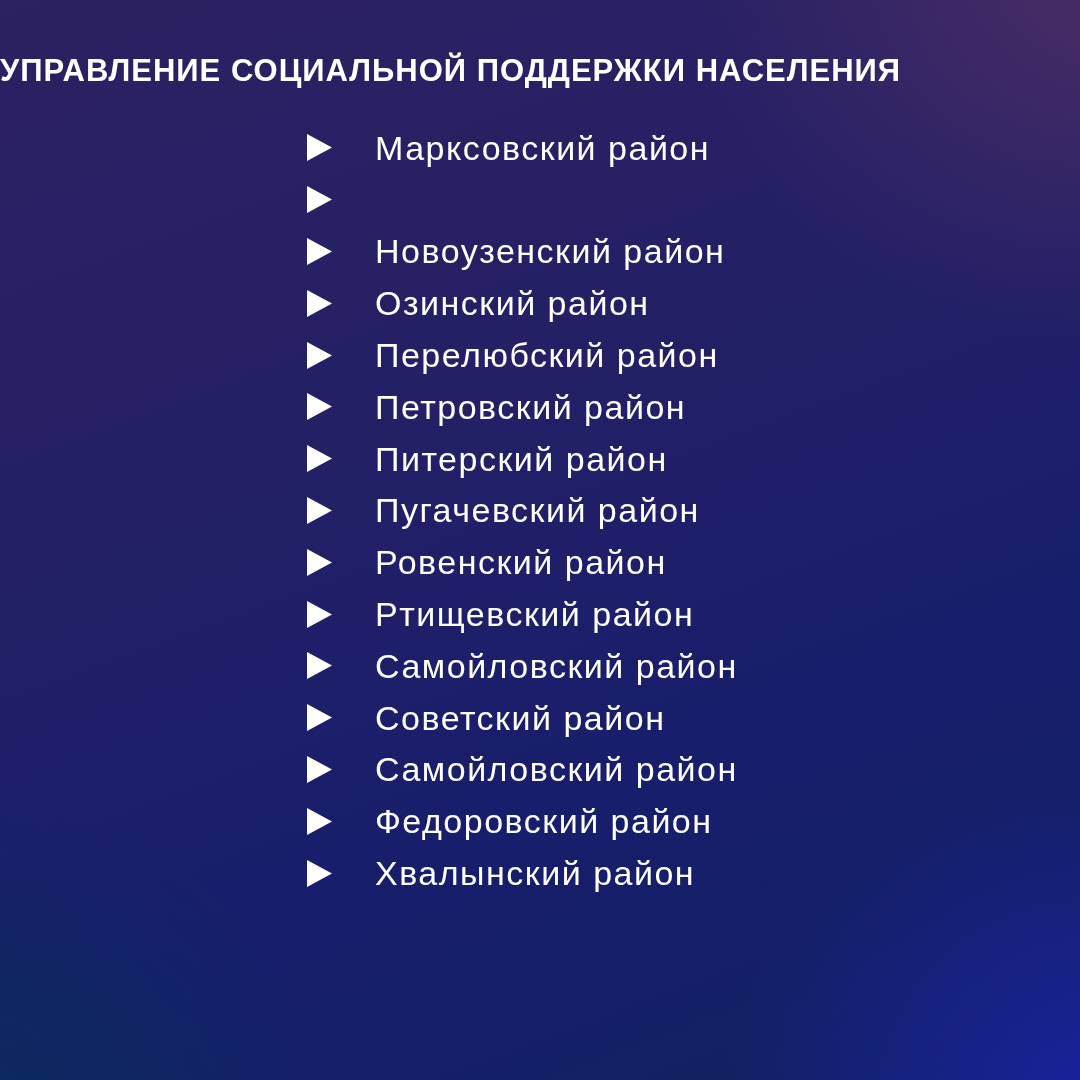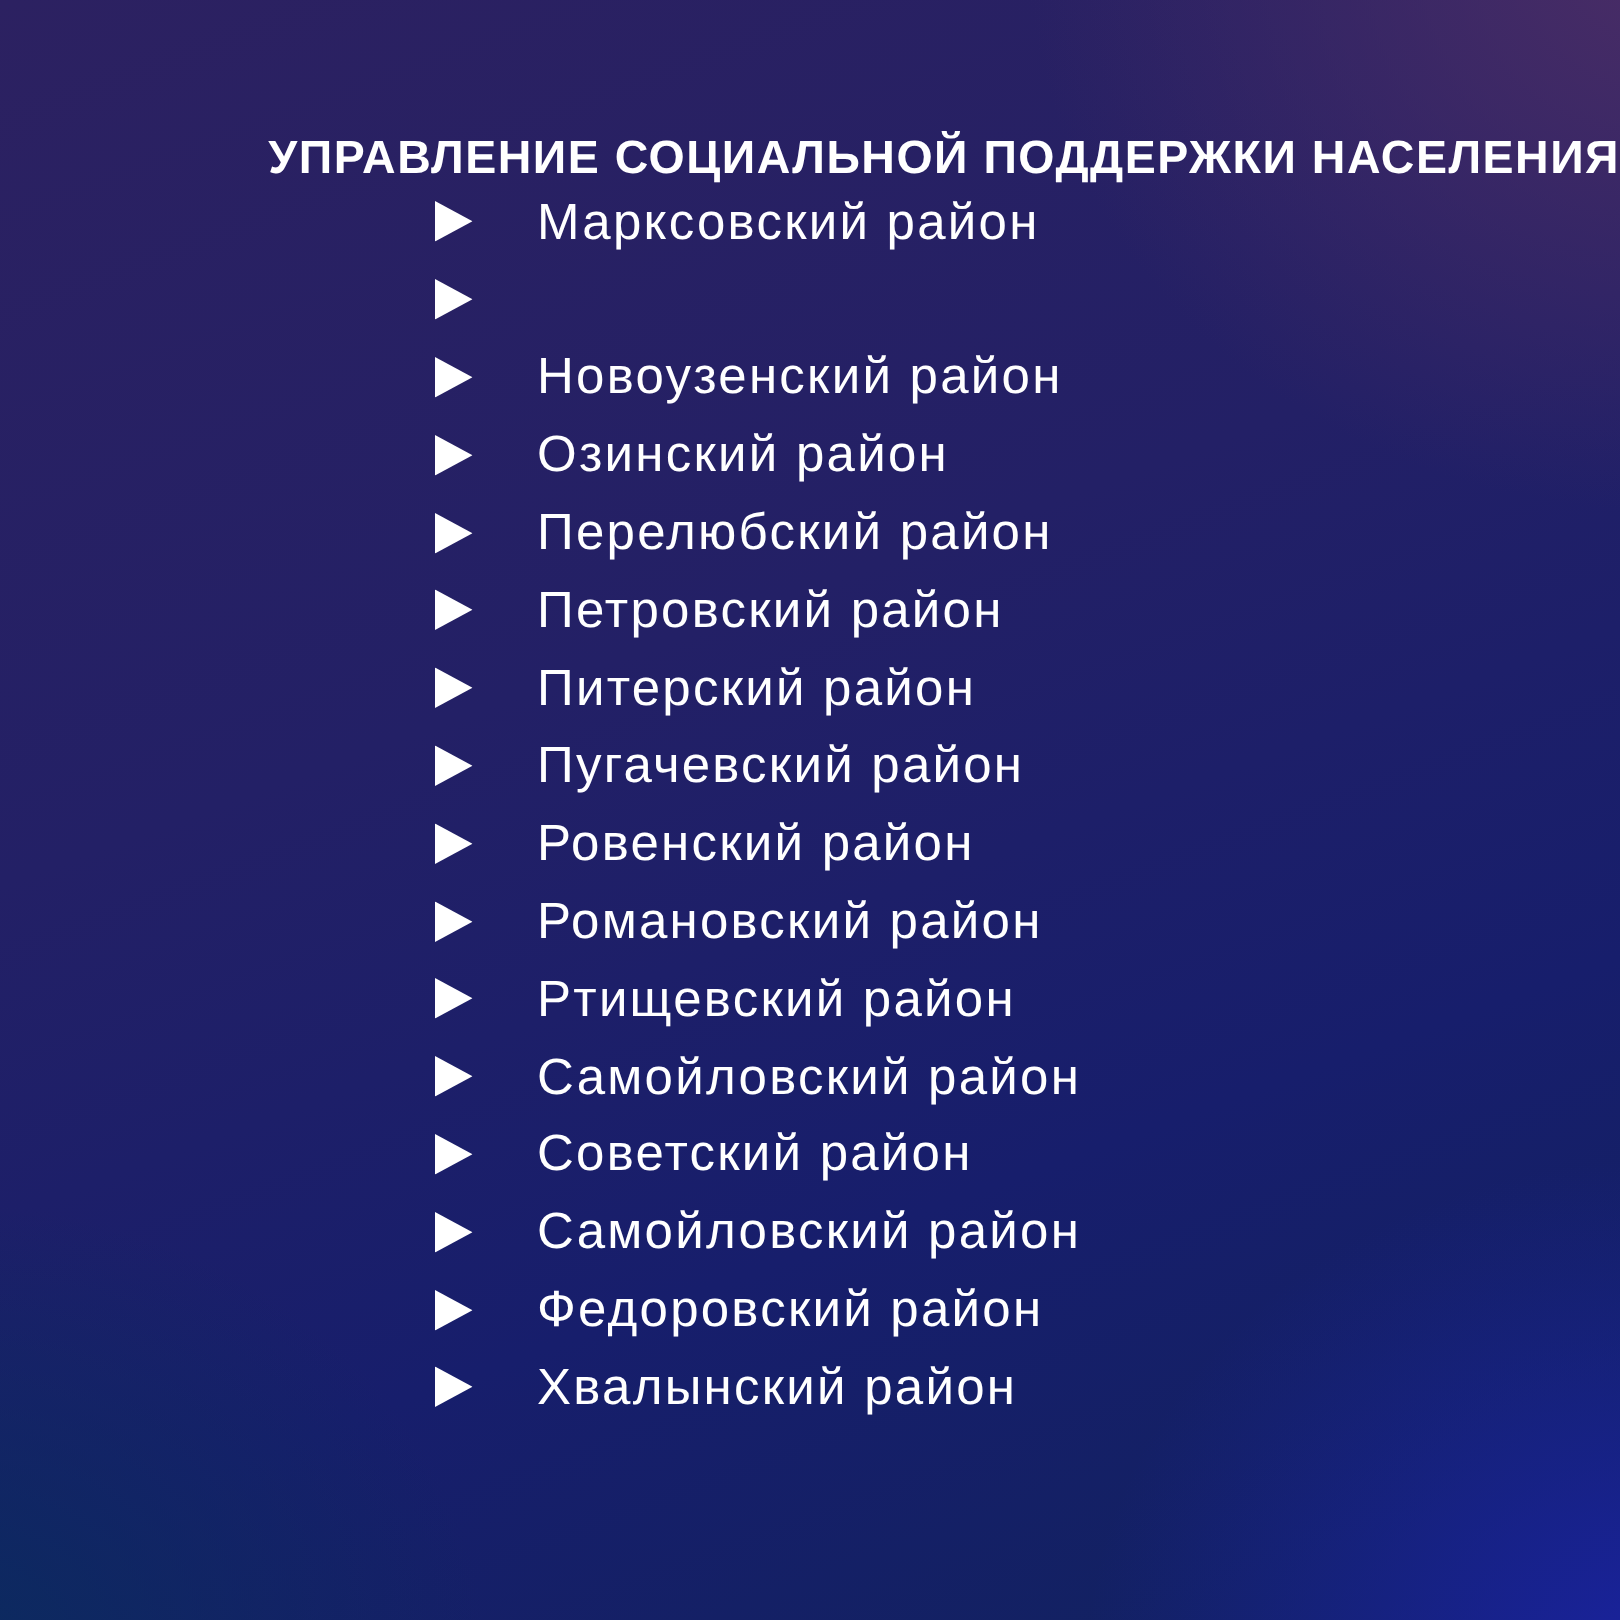--- a/index.html
+++ b/index.html
@@ -19,37 +19,37 @@
       radial-gradient(ellipse 55% 48% at 103% -3%, #4a2d66 0%, rgba(74,45,102,0) 72%),
       radial-gradient(ellipse 48% 42% at 103% 103%, #1a22a0 0%, rgba(26,34,160,0) 75%),
       radial-gradient(ellipse 46% 40% at -3% 103%, #0b2b5e 0%, rgba(11,43,94,0) 72%),
       linear-gradient(160deg, #2c2161 0%, #232066 40%, #171e6c 70%, #11225f 100%);
   }
   .title {
     position: absolute;
     top: 54px;
     left: 0;
     width: 100%;
-    text-align: right;
+    text-align: left;
     font-size: 31px;
     line-height: 34px;
     font-weight: 700;
     letter-spacing: 1px;
     white-space: nowrap;
-    margin-top: 34px;
   }
   .list {
     position: absolute;
     top: 122px;
     left: 290px;
   }
   .item {
     display: flex;
     align-items: center;
     height: 51.8px;
+    margin-left: 17px;
   }
   .bullet {
     flex: 0 0 auto;
     width: 25px;
     height: 27px;
     margin-right: 43px;
     display: flex;
     align-items: center;
   }
   .bullet svg { display: block; }
@@ -143,28 +143,20 @@
 
     <div class="item">
       <span class="bullet">
           <svg width="25" height="27" viewBox="0 0 25 27">
             <polygon points="0,0 25,13.5 0,27" fill="#ffffff"></polygon>
           </svg>
         </span>
       <span class="label">Ровенский район</span>
     </div>
 
-    <div class="item">
-      <span class="bullet">
-          <svg width="25" height="27" viewBox="0 0 25 27">
-            <polygon points="0,0 25,13.5 0,27" fill="#ffffff"></polygon>
-          </svg>
-        </span>
-      <span class="label">Романовский район</span>
-    </div>
 
     <div class="item">
       <span class="bullet">
           <svg width="25" height="27" viewBox="0 0 25 27">
             <polygon points="0,0 25,13.5 0,27" fill="#ffffff"></polygon>
           </svg>
         </span>
       <span class="label">Ртищевский район</span>
     </div>
 

